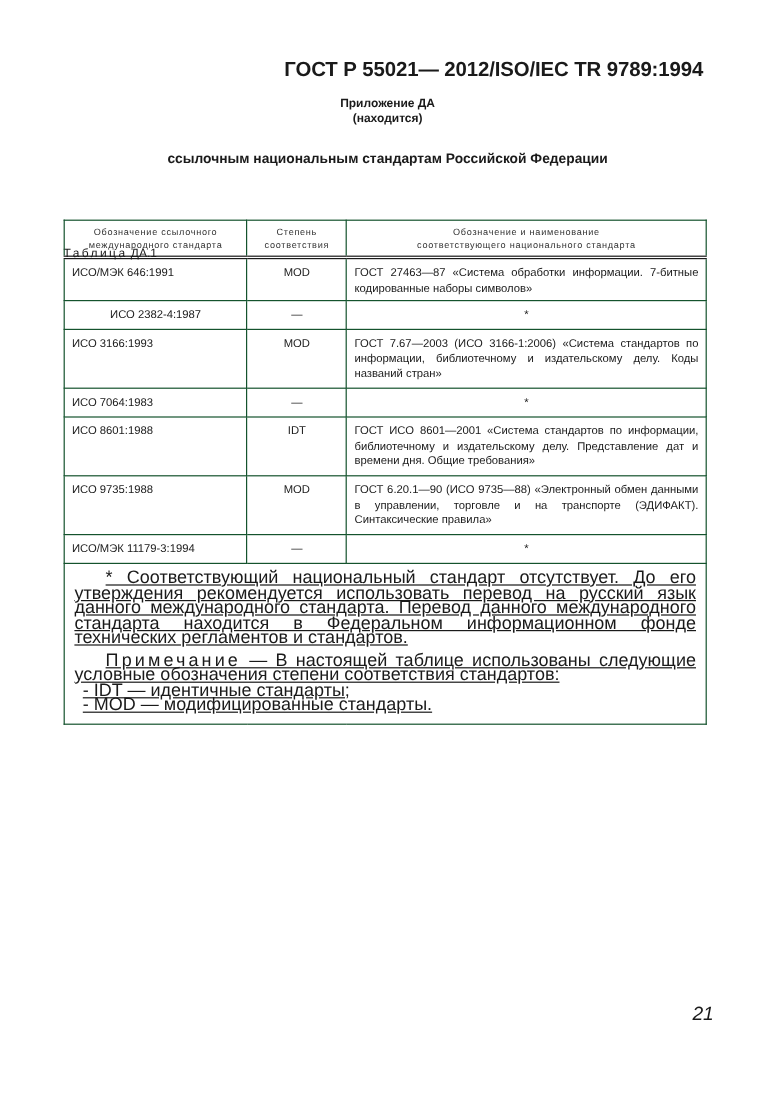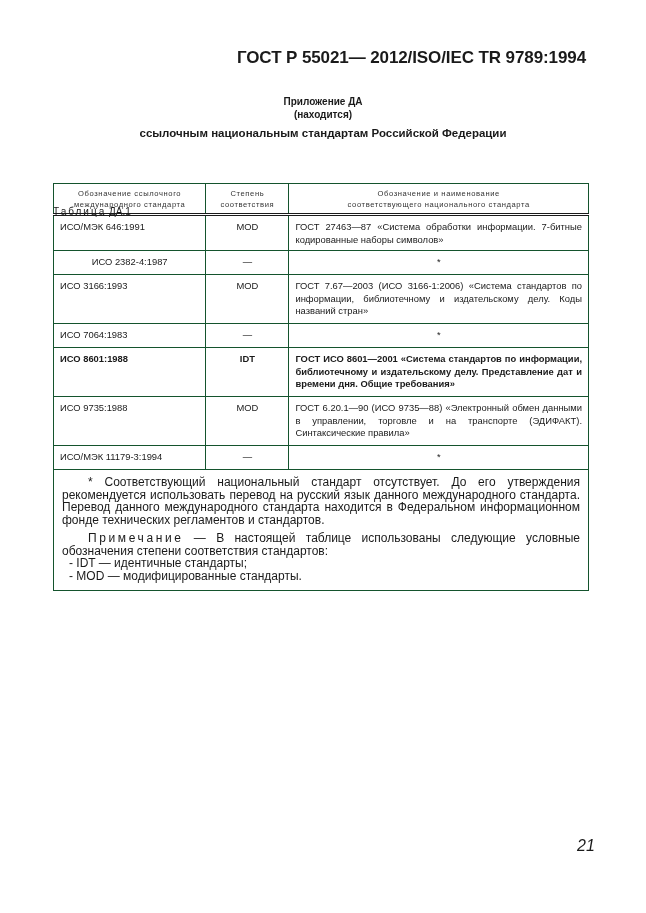--- a/index.html
+++ b/index.html
@@ -5,21 +5,21 @@
   html, body { margin: 0; padding: 0; }
   body {
     width: 646px; height: 913px; background: #ffffff; position: relative;
     font-family: "Liberation Sans", sans-serif; color: #1a1a1a; overflow: hidden;
   }
   .doc-header {
     position: absolute; top: 48px; right: 60px;
     font-size: 17px; font-weight: bold; letter-spacing: -0.1px;
   }
   .annex {
-    position: absolute; top: 95px; left: 0; width: 646px; text-align: center;
+    position: absolute; top: 80px; left: 0; width: 646px; text-align: center;
     font-size: 10px; font-weight: bold; line-height: 13px;
   }
   .title {
     position: absolute; top: 126px; left: 0; width: 646px; text-align: center;
     font-size: 11.5px; font-weight: bold; line-height: 15px;
   }
   .table-caption {
     position: absolute; top: 166px; left: 53px; font-size: 10px; margin-top: 40px;
   }
   .table-caption .spaced { letter-spacing: 2px; }
@@ -37,24 +37,24 @@
   .c2 { width: 83px; }
   .c3 { width: 299px; }
   td.col1 { padding: 5px 6px 4px 6px; }
   td.col2 { text-align: center; padding: 5px 4px 4px 4px; }
   td.col3 { padding: 5px 6px 4px 6px; text-align: justify; }
   td.col3.star { text-align: center; }
   tr.r1 td { height: 25px; }
   tr.r2 td { height: 14px; text-align: center; }
   tr.r3 td { height: 39px; }
   tr.r4 td { height: 14px; }
-  tr.r5 td { height: 39px; font-weight: bold; }
+  tr.r5 td { height: 39px; }
   tr.r6 td { height: 39px; margin-left: 41px; }
   tr.r7 td { height: 14px; }
-  td.notes { padding: 6px 8px 8px 8px; text-align: justify; font-size: 12px; line-height: 12.5px; }
+  td.notes { padding: 6px 8px 8px 8px; text-align: justify; font-size: 15px; line-height: 12.5px; text-decoration: underline; }
   .notes p { margin: 0; }
   .notes .indent { text-indent: 26px; }
   .notes .gap { margin-top: 6px; }
   .notes .spaced { letter-spacing: 2.6px; }
   .notes .li { padding-left: 7px; }
   .page-num { position: absolute; top: 837px; left: 577px; font-size: 16px; font-style: italic; }
 </style>
 </head>
 <body>
 

